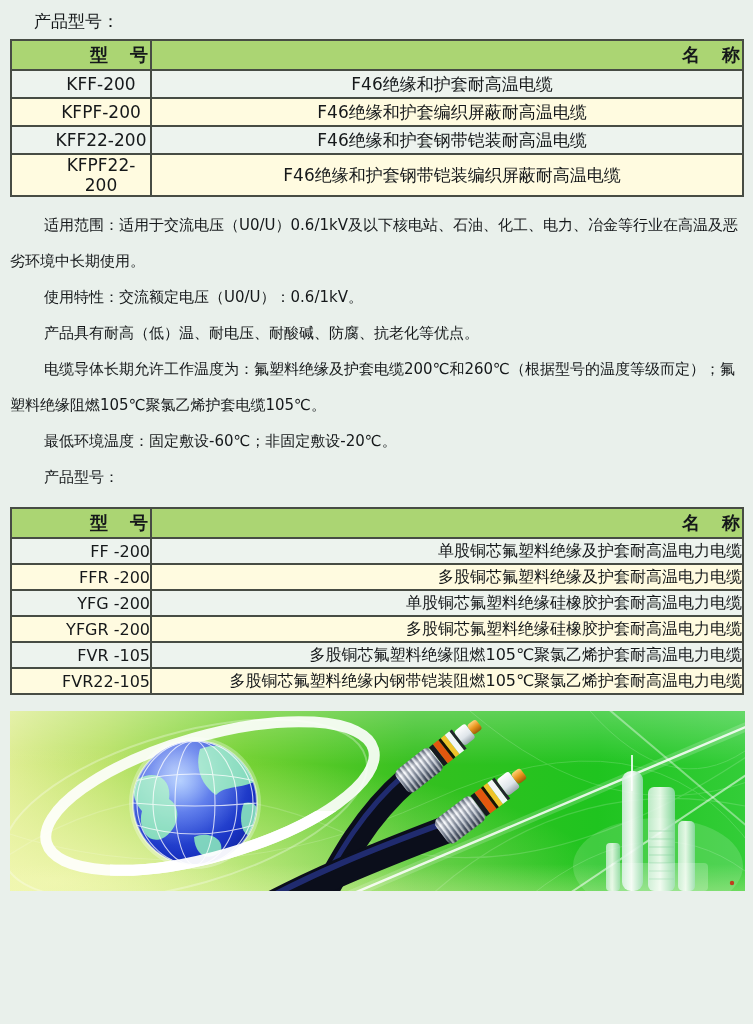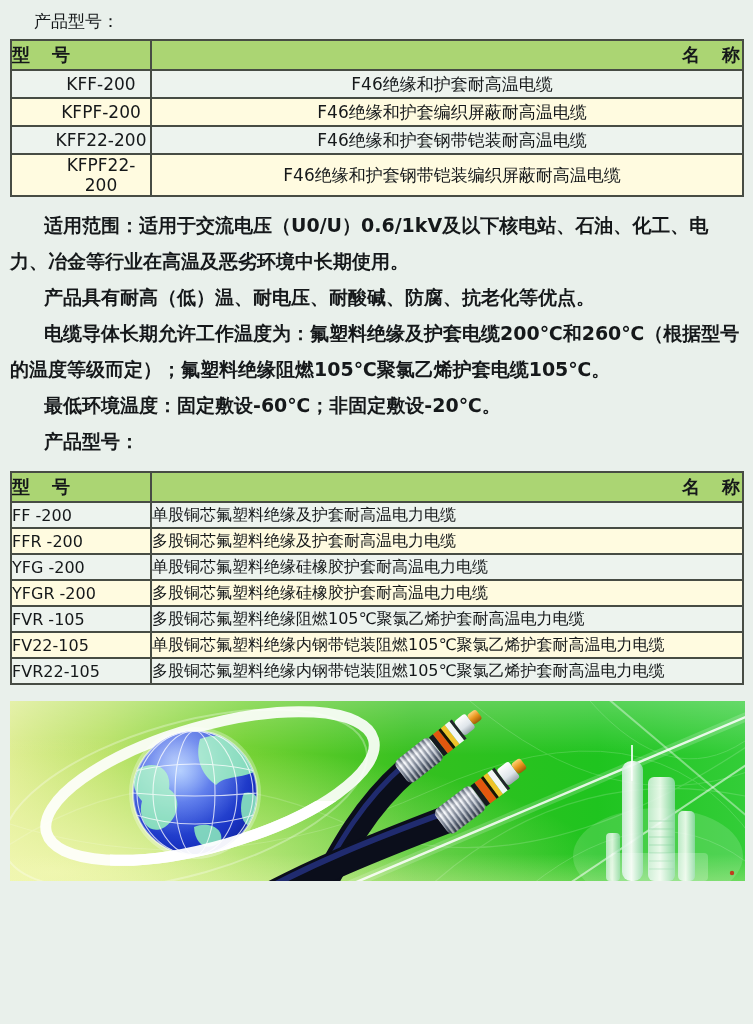--- a/index.html
+++ b/index.html
@@ -14,36 +14,36 @@
 
   .intro-label { font-size:17px; margin:2px 0 6px 24px; font-weight:500; }
 
   table { border-collapse:collapse; width:734px; table-layout:fixed; }
   th, td { border:2px solid #474c44; padding:0; }
   th {
     background:#abd573; height:28px;
     font-size:18px; font-weight:bold; text-align:right;
     letter-spacing:2px;
   }
-  .c1 { width:138px; text-align:left; }
+  .c1 { width:138px; text-align:right; }
   tbody tr:nth-child(odd)  { background:#edf3ee; }
   tbody tr:nth-child(even) { background:#fffbe0; }
   .t1 td { height:26px; font-size:17px;padding-left:40px; }
   .t1 td.c1 { text-align:center; }
   .t1 td.name { padding-left:10px; text-align:center; }
-  .t2 td { height:24px; font-size:16px; text-align:left; }
+  .t2 td { height:24px; font-size:16px; text-align:right; }
 
   .band {
     margin-top:48px; width:734px; box-sizing:border-box;
     height:26px; line-height:26px; padding-left:28px;
     background:linear-gradient(90deg,#8fc35c 0%,#a9d268 4%,#c6e384 42%,#eef2ae 80%,#fcfac2 100%);
     font-size:16px; font-weight:bold; color:#22301f;
   }
 
-  .paras { margin-top:10px; font-size:19px;font-weight:bold; }
+  .paras { margin-top:10px; font-size:15px; }
   .paras p { margin:0; line-height:36px; text-indent:34px; }
 
   .t2 { margin-top:12px; }
 
   .banner {
     margin-top:16px; width:735px; height:180px;
     background:#2fbe22; position:relative; overflow:hidden;
   }
   .banner svg { display:block; }
 </style>
@@ -77,20 +77,21 @@
       <tr>
         <td class="c1">KFPF22-200</td>
         <td class="name">F46绝缘和护套钢带铠装编织屏蔽耐高温电缆</td>
       </tr>
     </tbody>
   </table>
 
 
   <div class="paras">
     <p>适用范围：适用于交流电压（U0/U）0.6/1kV及以下核电站、石油、化工、电力、冶金等行业在高温及恶劣环境中长期使用。</p>
+    <p>使用特性：交流额定电压（U0/U）：0.6/1kV。</p>
     <p>产品具有耐高（低）温、耐电压、耐酸碱、防腐、抗老化等优点。</p>
     <p>电缆导体长期允许工作温度为：氟塑料绝缘及护套电缆200℃和260℃（根据型号的温度等级而定）；氟塑料绝缘阻燃105℃聚氯乙烯护套电缆105℃。</p>
     <p>最低环境温度：固定敷设-60℃；非固定敷设-20℃。</p>
     <p>产品型号：</p>
   </div>
 
   <table class="t2">
     <thead>
       <tr>
         <th class="c1">型　号</th>
@@ -110,24 +111,20 @@
         <td class="c1">YFG -200</td>
         <td>单股铜芯氟塑料绝缘硅橡胶护套耐高温电力电缆</td>
       </tr>
       <tr>
         <td class="c1">YFGR -200</td>
         <td>多股铜芯氟塑料绝缘硅橡胶护套耐高温电力电缆</td>
       </tr>
       <tr>
         <td class="c1">FVR -105</td>
         <td>多股铜芯氟塑料绝缘阻燃105℃聚氯乙烯护套耐高温电力电缆</td>
-      </tr>
-      <tr>
-        <td class="c1">FV22-105</td>
-        <td>单股铜芯氟塑料绝缘内钢带铠装阻燃105℃聚氯乙烯护套耐高温电力电缆</td>
       </tr>
       <tr>
         <td class="c1">FVR22-105</td>
         <td>多股铜芯氟塑料绝缘内钢带铠装阻燃105℃聚氯乙烯护套耐高温电力电缆</td>
       </tr>
     </tbody>
   </table>
 
   <div class="banner">
     <svg viewBox="0 0 735 180" width="735" height="180">

